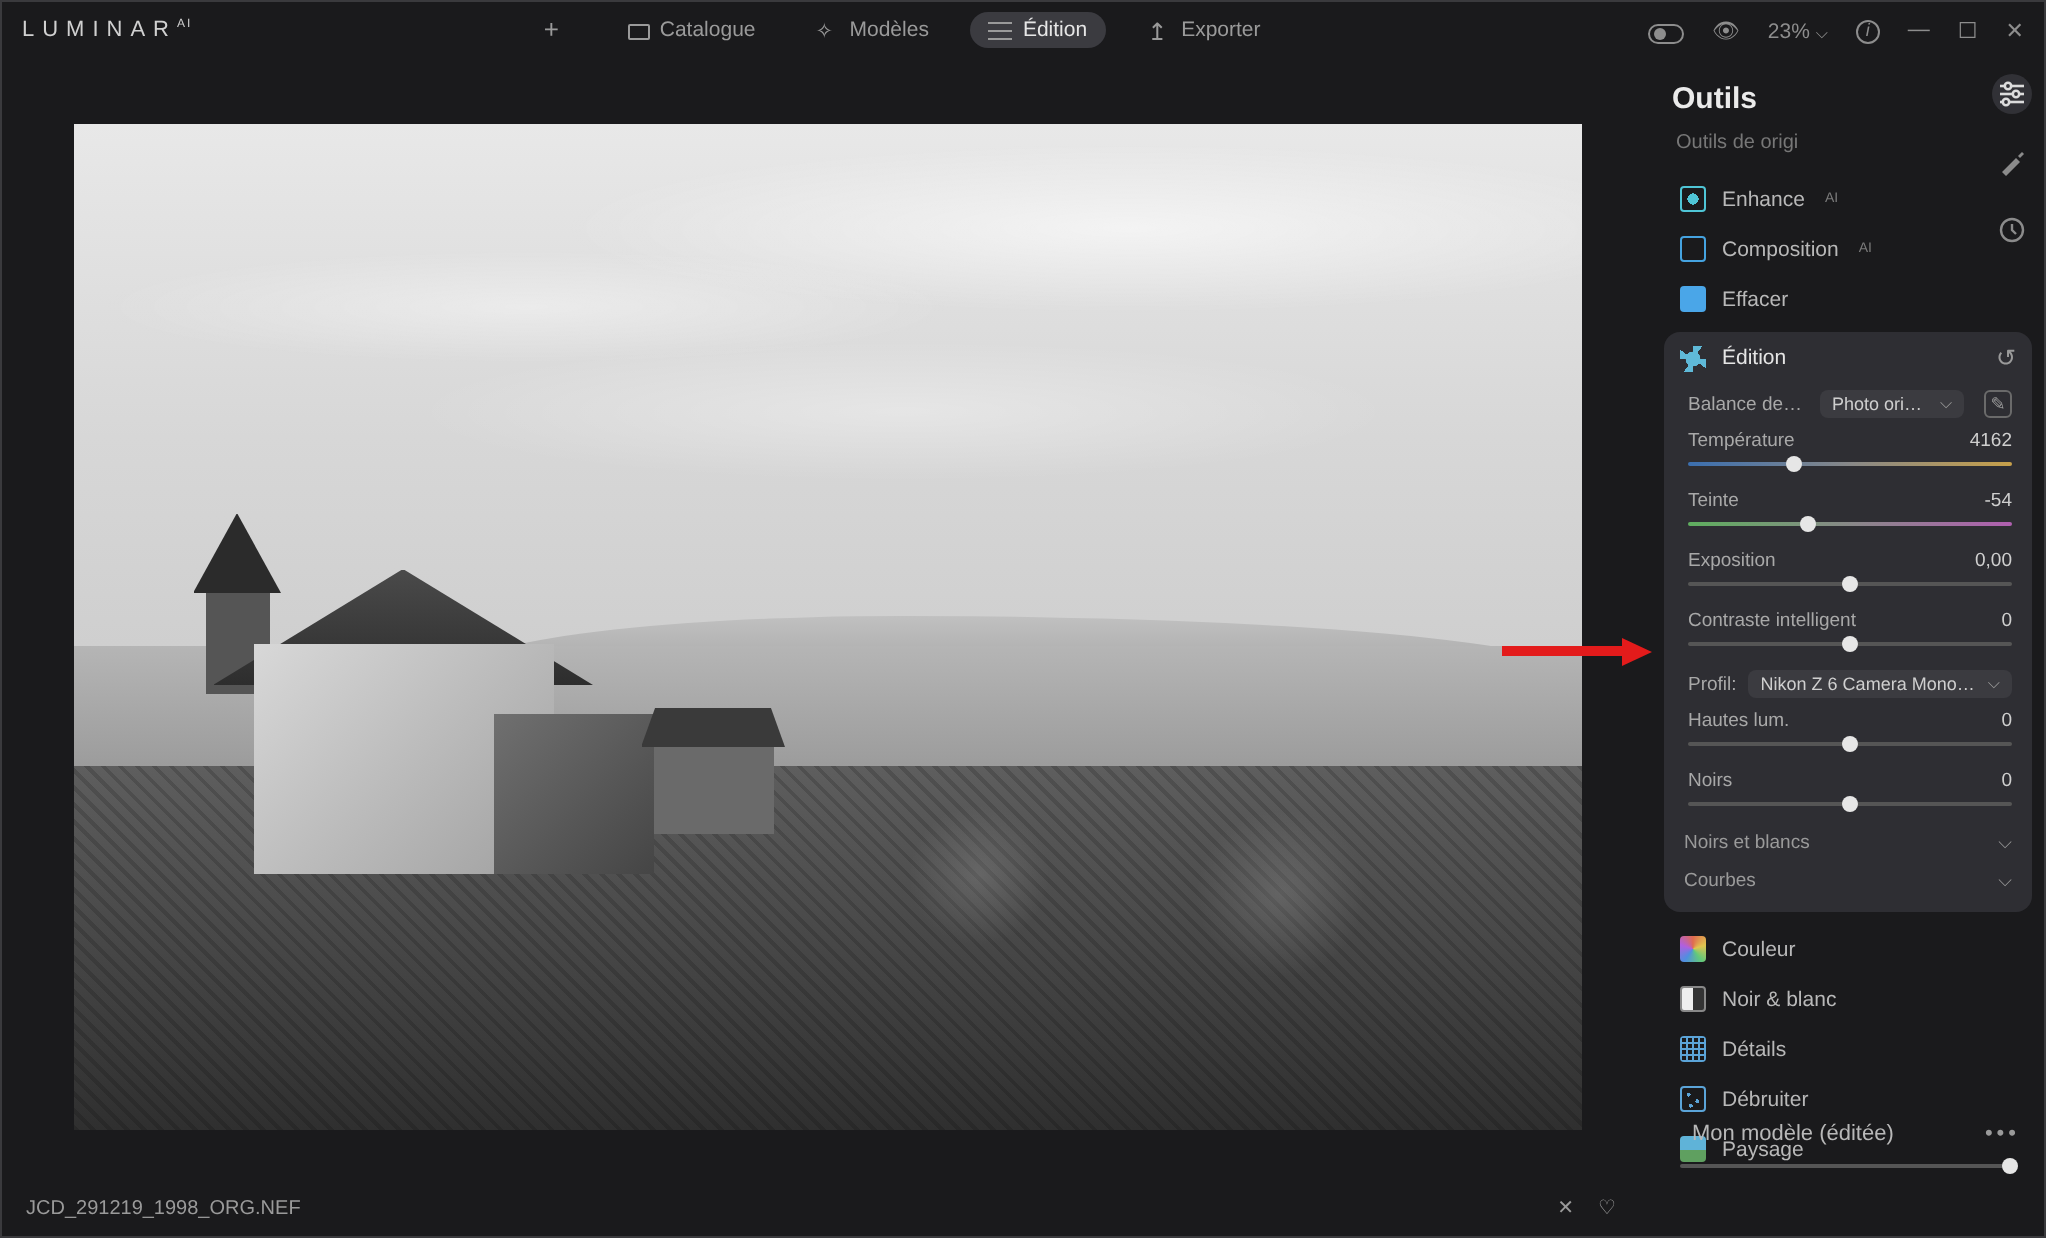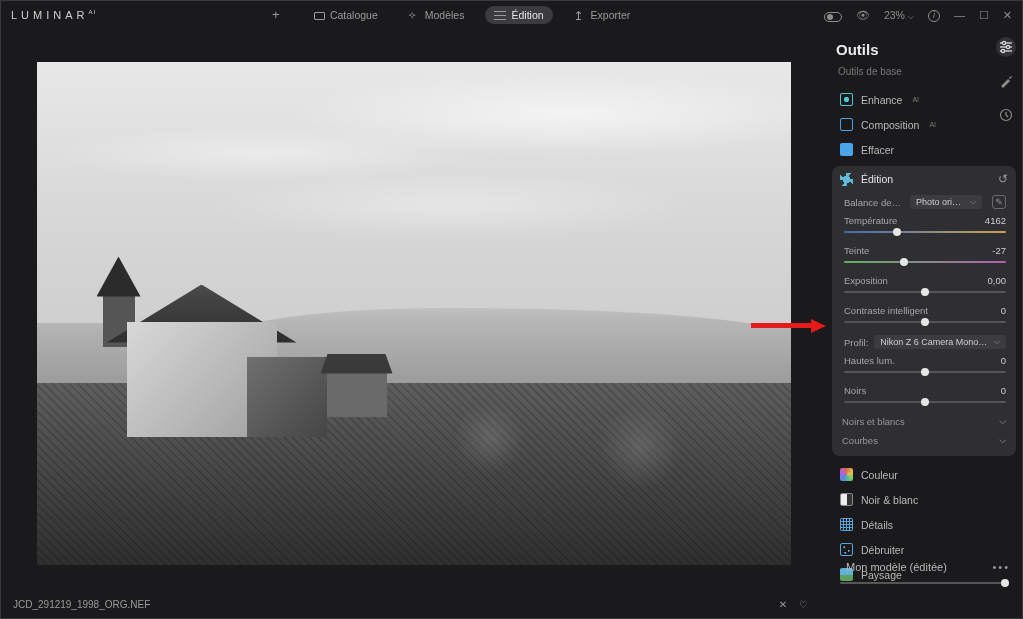--- a/index.html
+++ b/index.html
@@ -254,21 +254,21 @@
           </svg>
         </span>
       <span class="pi">
         <svg width="14" height="14" viewBox="0 0 14 14">
          <circle cx="7" cy="7" r="5.5" stroke="#8b8b8b" fill="none" stroke-width="1.2"></circle>
          <path d="M7 4 V7 L9 9" stroke="#8b8b8b" fill="none" stroke-width="1.2"></path>
           </svg>
         </span>
     </div>
 
-    <div class="subhead">Outils de base</div>
+    <div class="subhead">Outils de origi</div>
 
     <div class="tool-row">
       <span class="ti c-enh"></span>
       <span>Enhance</span>
       <span class="ai-tag">AI</span>
     </div>
     <div class="tool-row">
       <span class="ti c-comp"></span>
       <span>Composition</span>
       <span class="ai-tag">AI</span>
@@ -303,21 +303,21 @@
         </div>
         <div class="slider">
           <div class="track temp"></div>
             <div class="thumb" style="left:33%"></div>
         </div>
       </div>
 
       <div class="ctrl">
         <div class="ctrl-row">
           <span>Teinte</span>
-          <span class="val">-27</span>
+          <span class="val">-54</span>
         </div>
         <div class="slider">
           <div class="track tint"></div>
             <div class="thumb" style="left:37%"></div>
         </div>
       </div>
 
       <div class="ctrl">
         <div class="ctrl-row">
           <span>Exposition</span>

